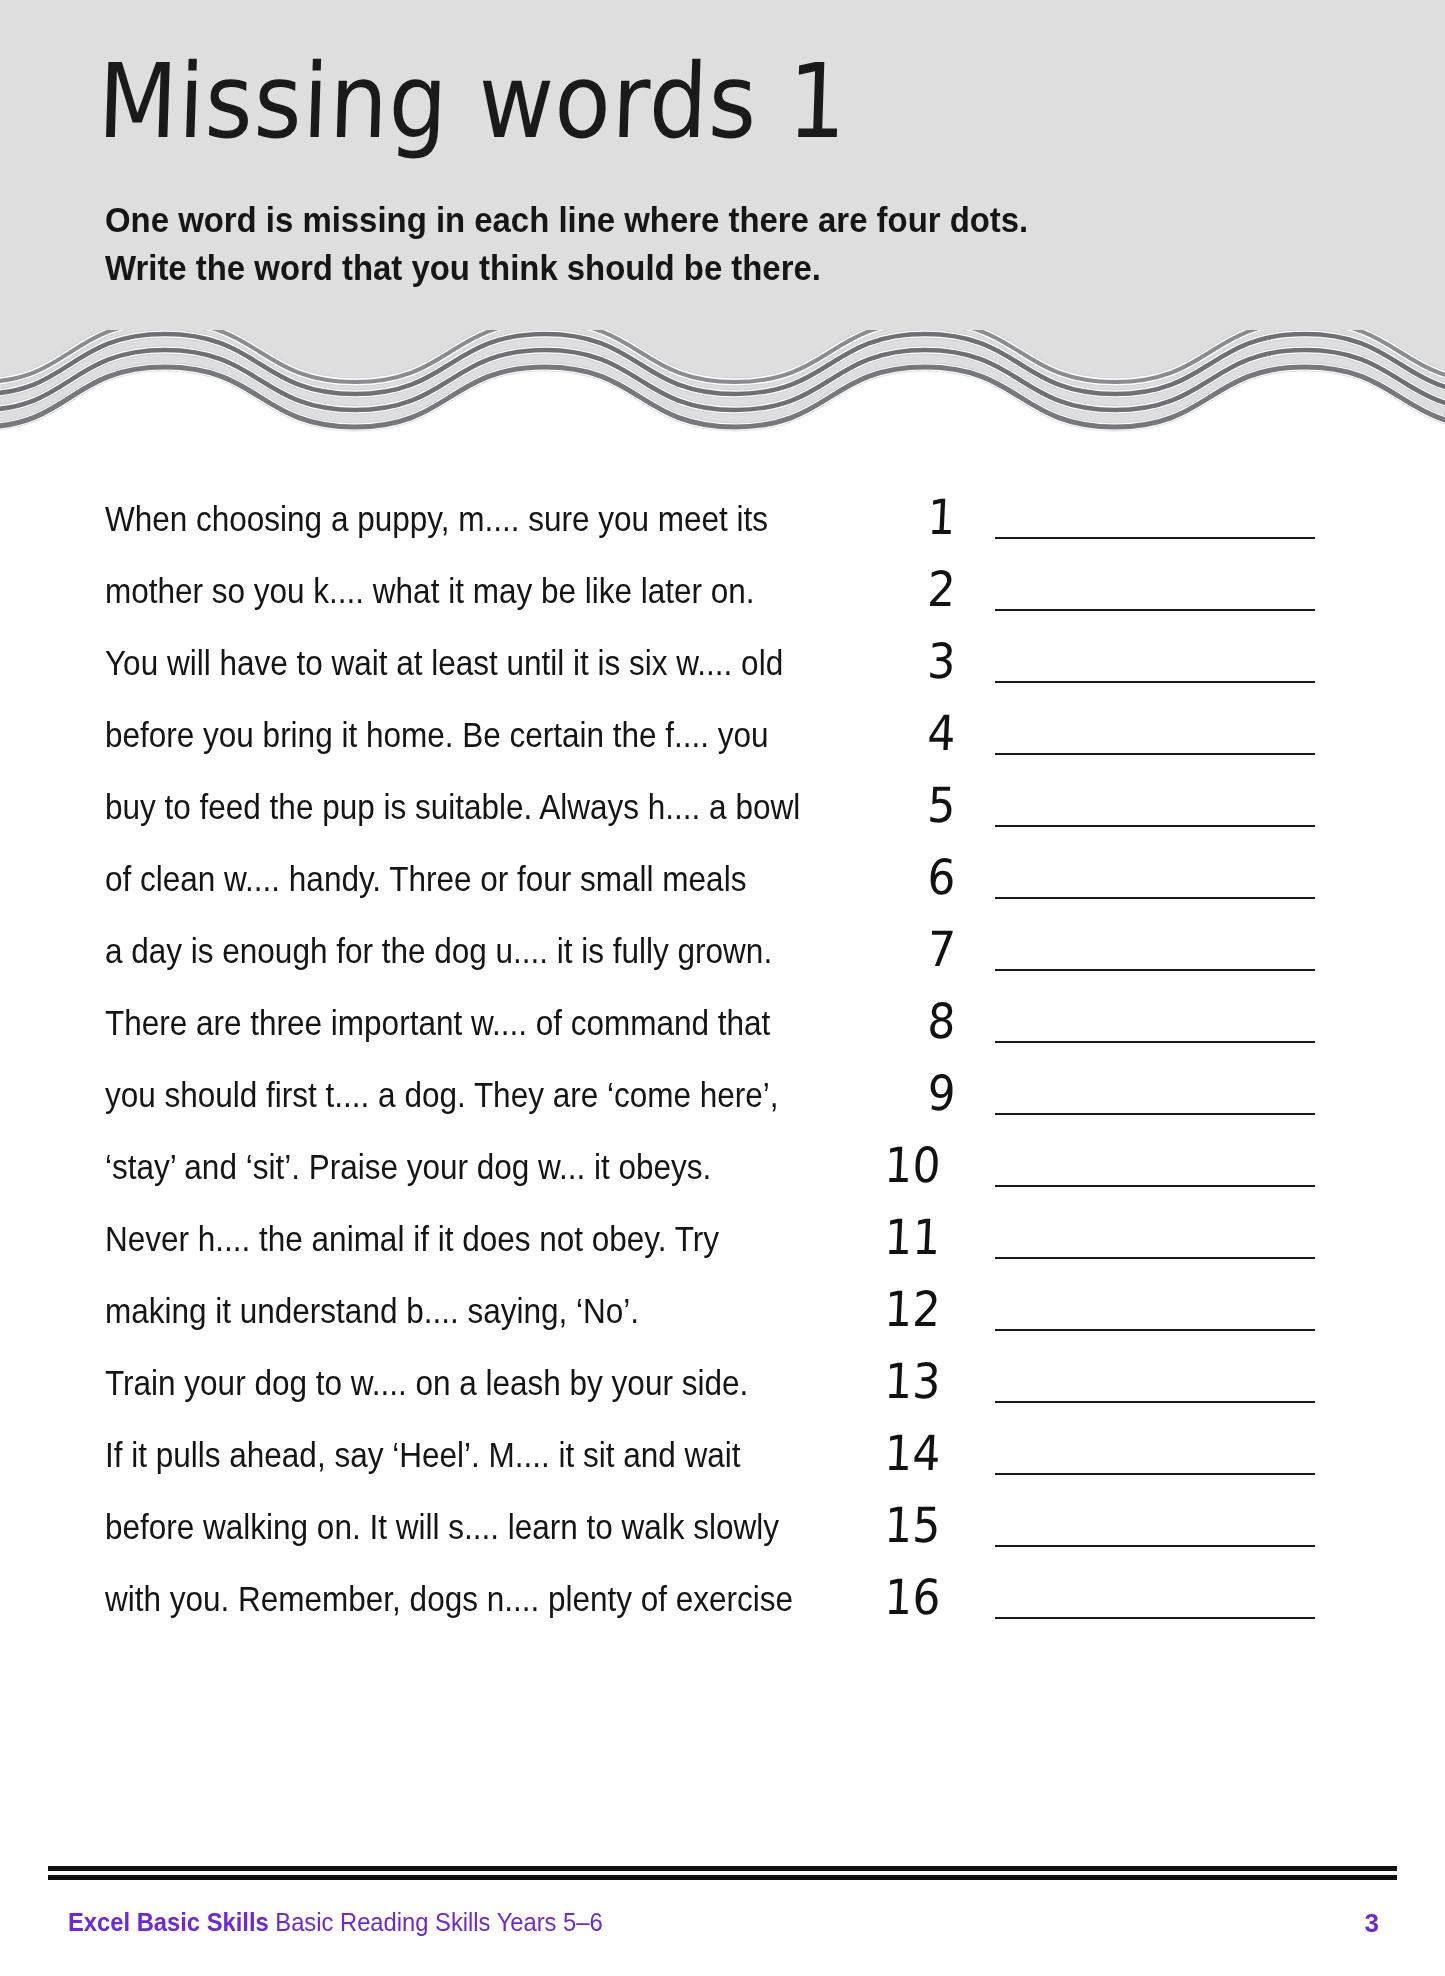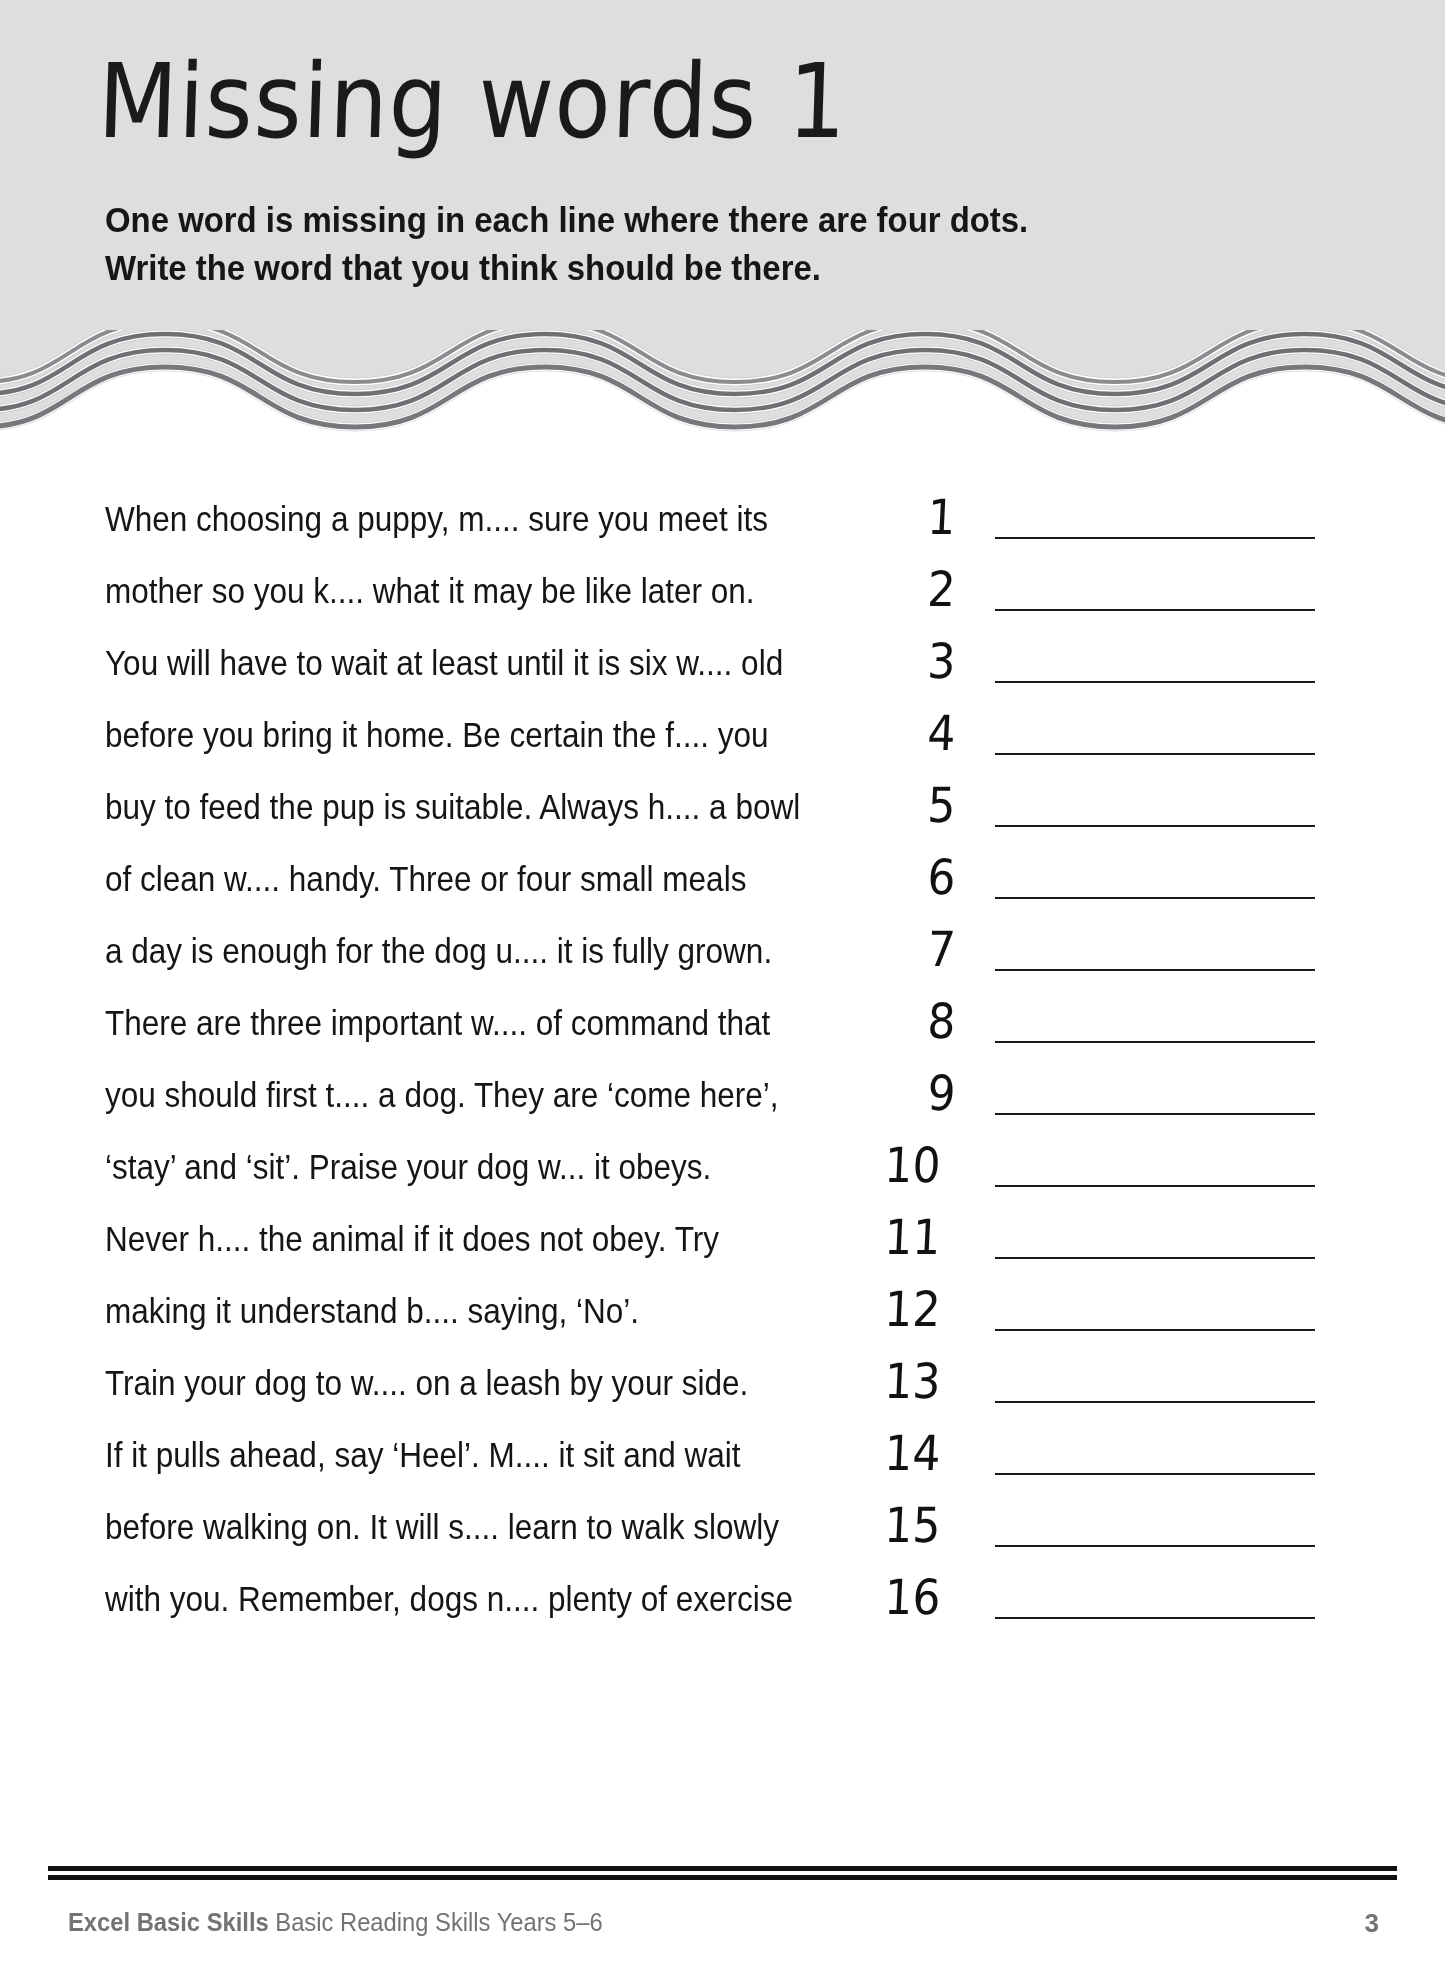--- a/index.html
+++ b/index.html
@@ -149,21 +149,21 @@
     background: #111111;
   }
 
   .footer {
     position: absolute;
     left: 48px;
     top: 1908px;
     width: 1349px;
     height: 40px;
     font-size: 25px;
-    color: #737373;
+    color: #6d28d9;
   }
   .footer-left {
     position: absolute;
     left: 20px;
     top: 0;
     white-space: nowrap;
     transform: scaleX(0.95);
     transform-origin: left top;
   }
   .footer-brand {

